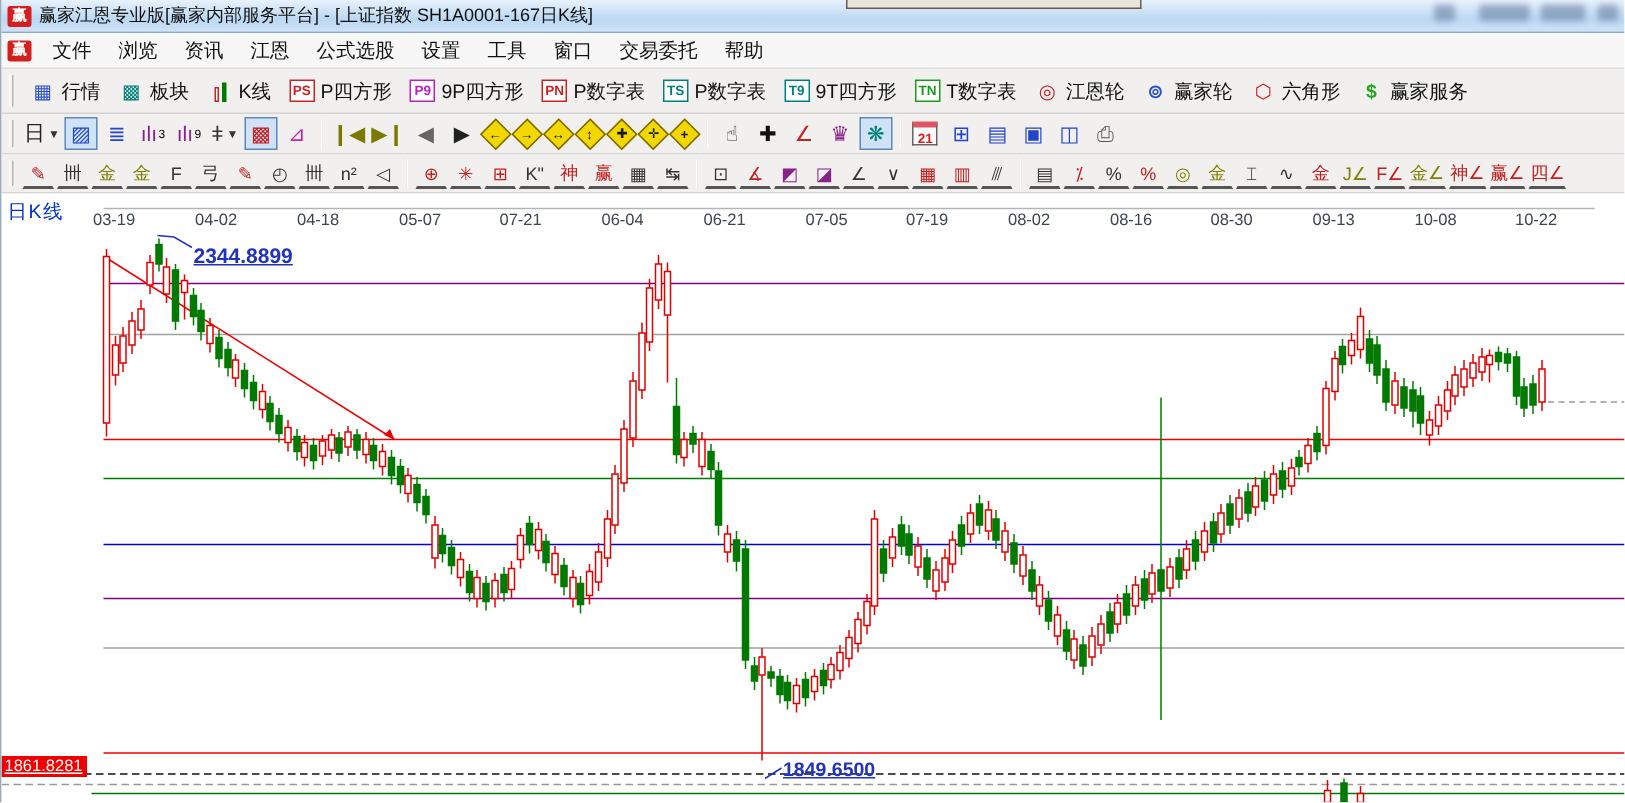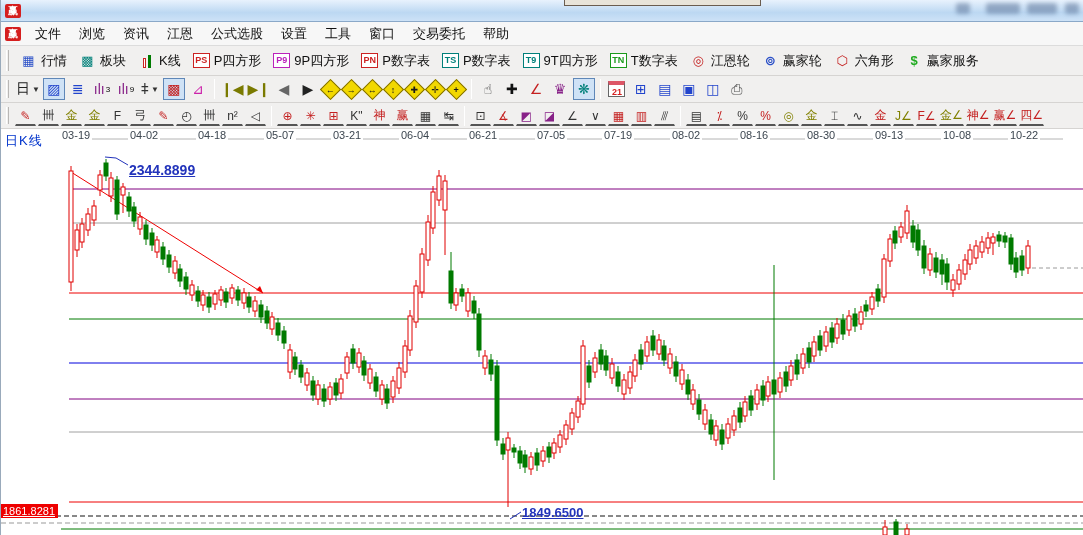--- a/index.html
+++ b/index.html
@@ -41,31 +41,32 @@
     border:1px solid #7c6a00;align-items:center;justify-content:center;}
   .dia b{transform:rotate(-45deg);font-size:9px;color:#1a1a1a;font-weight:bold;}
   .cal{display:inline-block;width:17px;height:16px;border:1px solid #666;background:#fff;font-size:9px;font-weight:bold;
     color:#d51e1e;text-align:center;line-height:14px;border-top:4px solid #d56;}
   .tb3-item{display:inline-flex;align-items:center;justify-content:center;min-width:21px;height:21px;margin:0 1px;
     font-size:12px;border:1px solid transparent;border-bottom:2px solid #555;padding-top:1px;cursor:default;}
   
   #chart{position:absolute;left:0;top:129px;width:1083px;height:406px;background:#fff;}
   #chart svg{position:absolute;left:0;top:0;}
   .ann{position:absolute;white-space:nowrap;text-decoration:underline;}
-  .date-label{position:absolute;top:0px;font-size:11px;color:#3c4650;background:#fff;padding:0 2px;text-align:right;}
+  .date-label{position:absolute;top:12px;font-size:11px;color:#3c4650;background:#fff;padding:0 2px;text-align:right;}
   #pane-label{position:absolute;left:4px;top:3px;color:#0033cc;font-size:13px;letter-spacing:1px;}
   #badge-1861{position:absolute;left:0;top:375px;background:#ee0000;color:#fff;font-size:11px;padding:1px 3px 1px 2px;}
 </style>
 </head>
 <body>
 
 <div id="window">
 
   <div id="titlebar">
     <span class="applogo">赢</span>
+    <span>赢家江恩专业版[赢家内部服务平台] - [上证指数  SH1A0001-167日K线]</span>
     <div id="popup-fragment"></div>
     <div class="winblur" style="left:955px;width:14px;"></div>
     <div class="winblur" style="left:985px;width:34px;"></div>
     <div class="winblur" style="left:1026px;width:30px;"></div>
     <div class="winblur" style="left:1064px;width:14px;"></div>
   </div>
 
   <div id="menubar">
     <span class="applogo">赢</span>
   <span class="menu-item">文件</span>
@@ -814,21 +815,21 @@
         <line x1="1031" y1="139" x2="1083" y2="139" stroke="#9a9a9a" stroke-width="1" stroke-dasharray="4,3"></line>
         <polyline points="104,28 115,29 127,36" fill="none" stroke="#2233bb"></polyline>
         <polyline points="509,390 520,383" fill="none" stroke="#2233bb"></polyline>
       </svg>
     <span id="pane-label">日K线</span>
     <div id="badge-1861" class="ann">1861.8281</div>
   <span class="date-label" style="left: 59px;">03-19</span>
       <span class="date-label" style="left: 127px;">04-02</span>
       <span class="date-label" style="left: 195px;">04-18</span>
       <span class="date-label" style="left: 263px;">05-07</span>
-      <span class="date-label" style="left: 330px;">03-21</span>
+      <span class="date-label" style="left: 330px;">07-21</span>
       <span class="date-label" style="left: 398px;">06-04</span>
       <span class="date-label" style="left: 466px;">06-21</span>
       <span class="date-label" style="left: 534px;">07-05</span>
       <span class="date-label" style="left: 601px;">07-19</span>
       <span class="date-label" style="left: 669px;">08-02</span>
       <span class="date-label" style="left: 737px;">08-16</span>
       <span class="date-label" style="left: 804px;">08-30</span>
       <span class="date-label" style="left: 872px;">09-13</span>
       <span class="date-label" style="left: 940px;">10-08</span>
       <span class="date-label" style="left: 1007px;">10-22</span>

